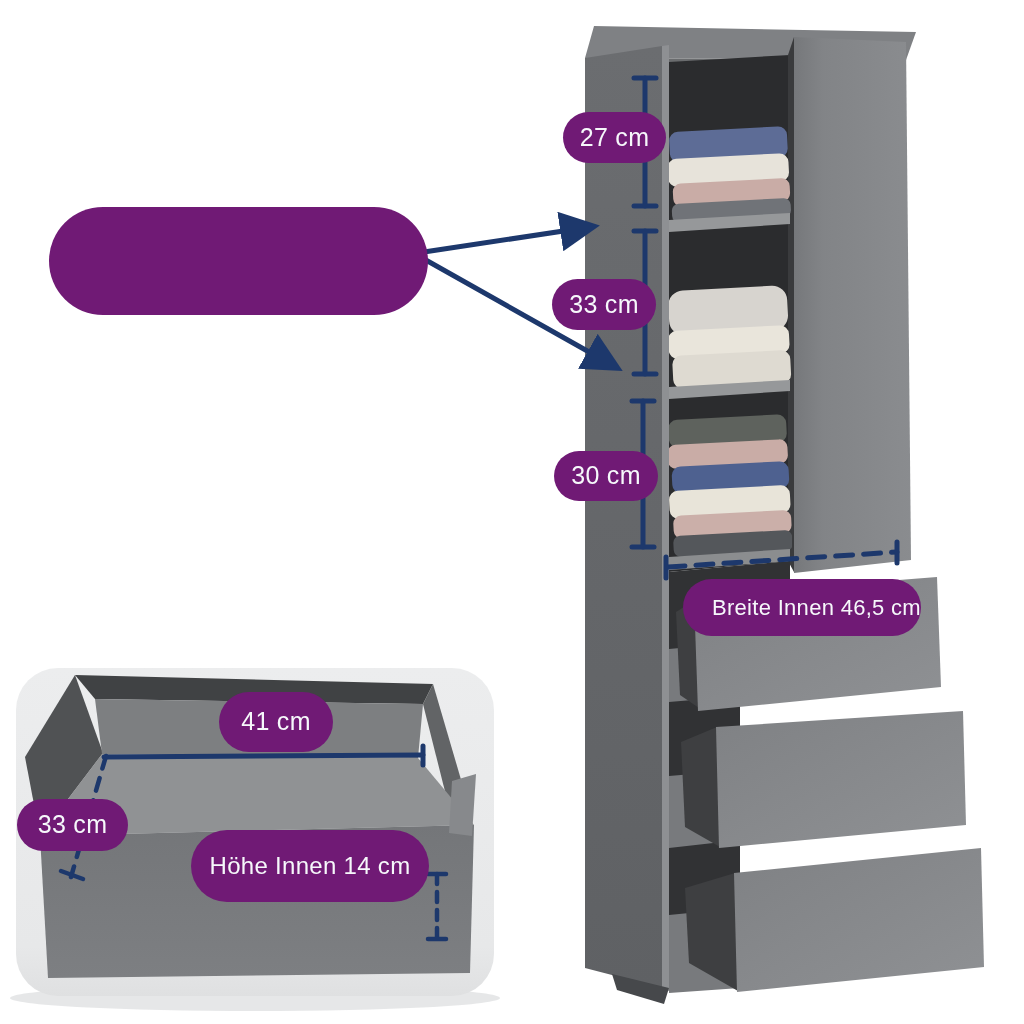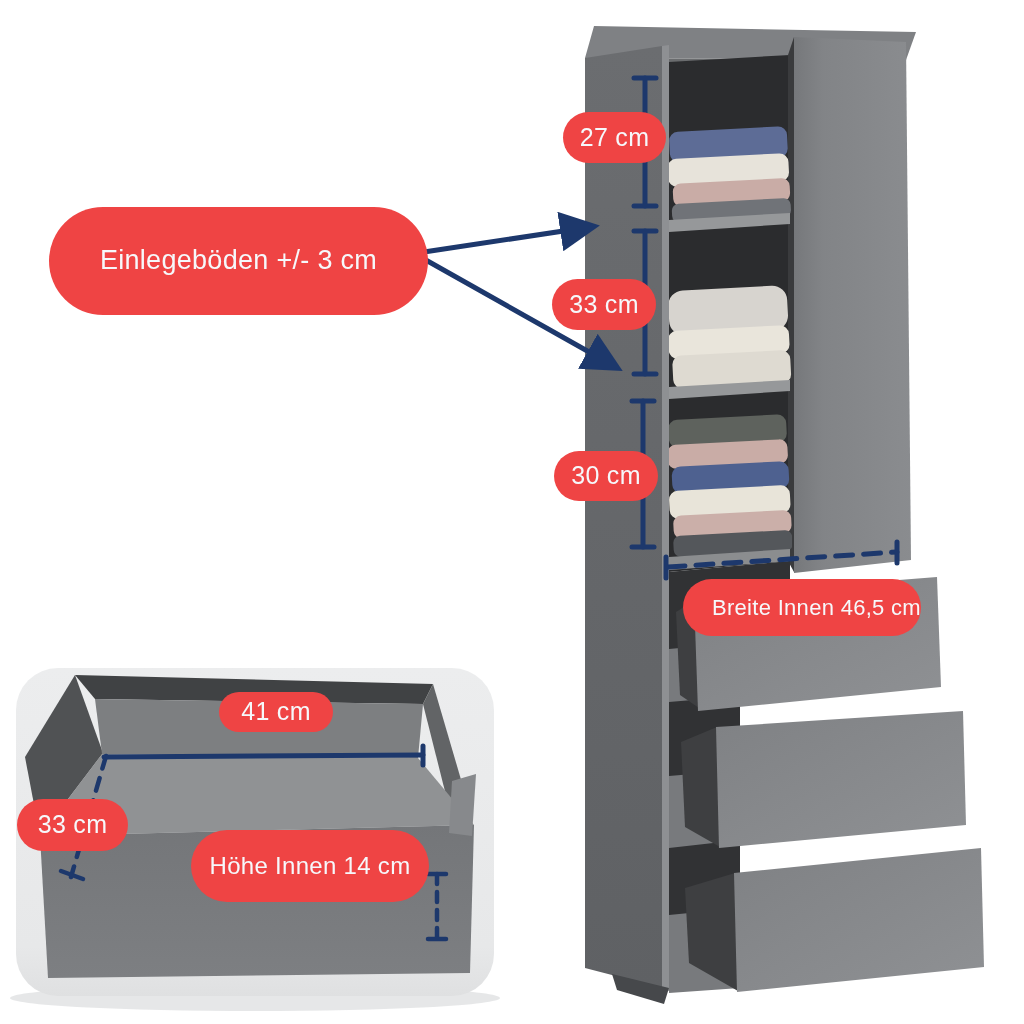--- a/index.html
+++ b/index.html
@@ -2,31 +2,31 @@
 <html><head>
 <meta charset="utf-8">
 <style>
   html,body{margin:0;padding:0;}
   body{
     width:1024px;height:1024px;position:relative;background:#ffffff;
     font-family:"Liberation Sans", sans-serif;overflow:hidden;
   }
   #scene{position:absolute;left:0;top:0;}
   .pill{
-    position:absolute;background:#ef4444;color:#f6f8fb;border-radius:999px;
+    position:absolute;background:#701a75;color:#f6f8fb;border-radius:999px;
     display:flex;align-items:center;justify-content:center;text-align:center;
     letter-spacing:.3px;line-height:1.25;
   }
   .pill .stack{display:flex;flex-direction:column;}
   .callout{left:49px;top:207px;width:379px;height:108px;font-size:27px;}
   .p27{left:563px;top:112px;width:103px;height:51px;font-size:25px;}
   .p33s{left:552px;top:279px;width:104px;height:51px;font-size:25px;}
   .p30{left:554px;top:451px;width:104px;height:50px;font-size:25px;text-align:right;}
   .pbreite{left:683px;top:579px;width:238px;height:57px;font-size:22px;justify-content:flex-end;}
-  .p41{left:219px;top:692px;width:114px;height:40px;font-size:25px;}
+  .p41{left:219px;top:692px;width:114px;height:60px;font-size:25px;}
   .p33d{left:17px;top:799px;width:111px;height:52px;font-size:25px;}
   .phoehe{left:191px;top:830px;width:238px;height:72px;font-size:24px;}
 </style>
 </head>
 <body>
 
 <svg id="scene" width="1024" height="1024" viewBox="0 0 1024 1024">
   <defs>
     <linearGradient id="doorGrad" x1="0" y1="0" x2="1" y2="0">
       <stop offset="0" stop-color="#76787b"></stop>
@@ -167,21 +167,20 @@
     <g stroke-width="4.5">
       <line x1="437" y1="874" x2="437" y2="939" stroke-dasharray="10 8"></line>
       <line x1="428" y1="874" x2="446" y2="874"></line>
       <line x1="428" y1="939" x2="446" y2="939"></line>
     </g>
   </g>
 </svg>
 
 <div class="pill callout">
   <div class="stack">
-    <span>Einlegeböden +/- 3 cm</span>
   </div>
 </div>
 
 <div class="pill p27">
   <span>27 cm</span>
 </div>
 
 <div class="pill p33s">
   <span>33 cm</span>
 </div>

